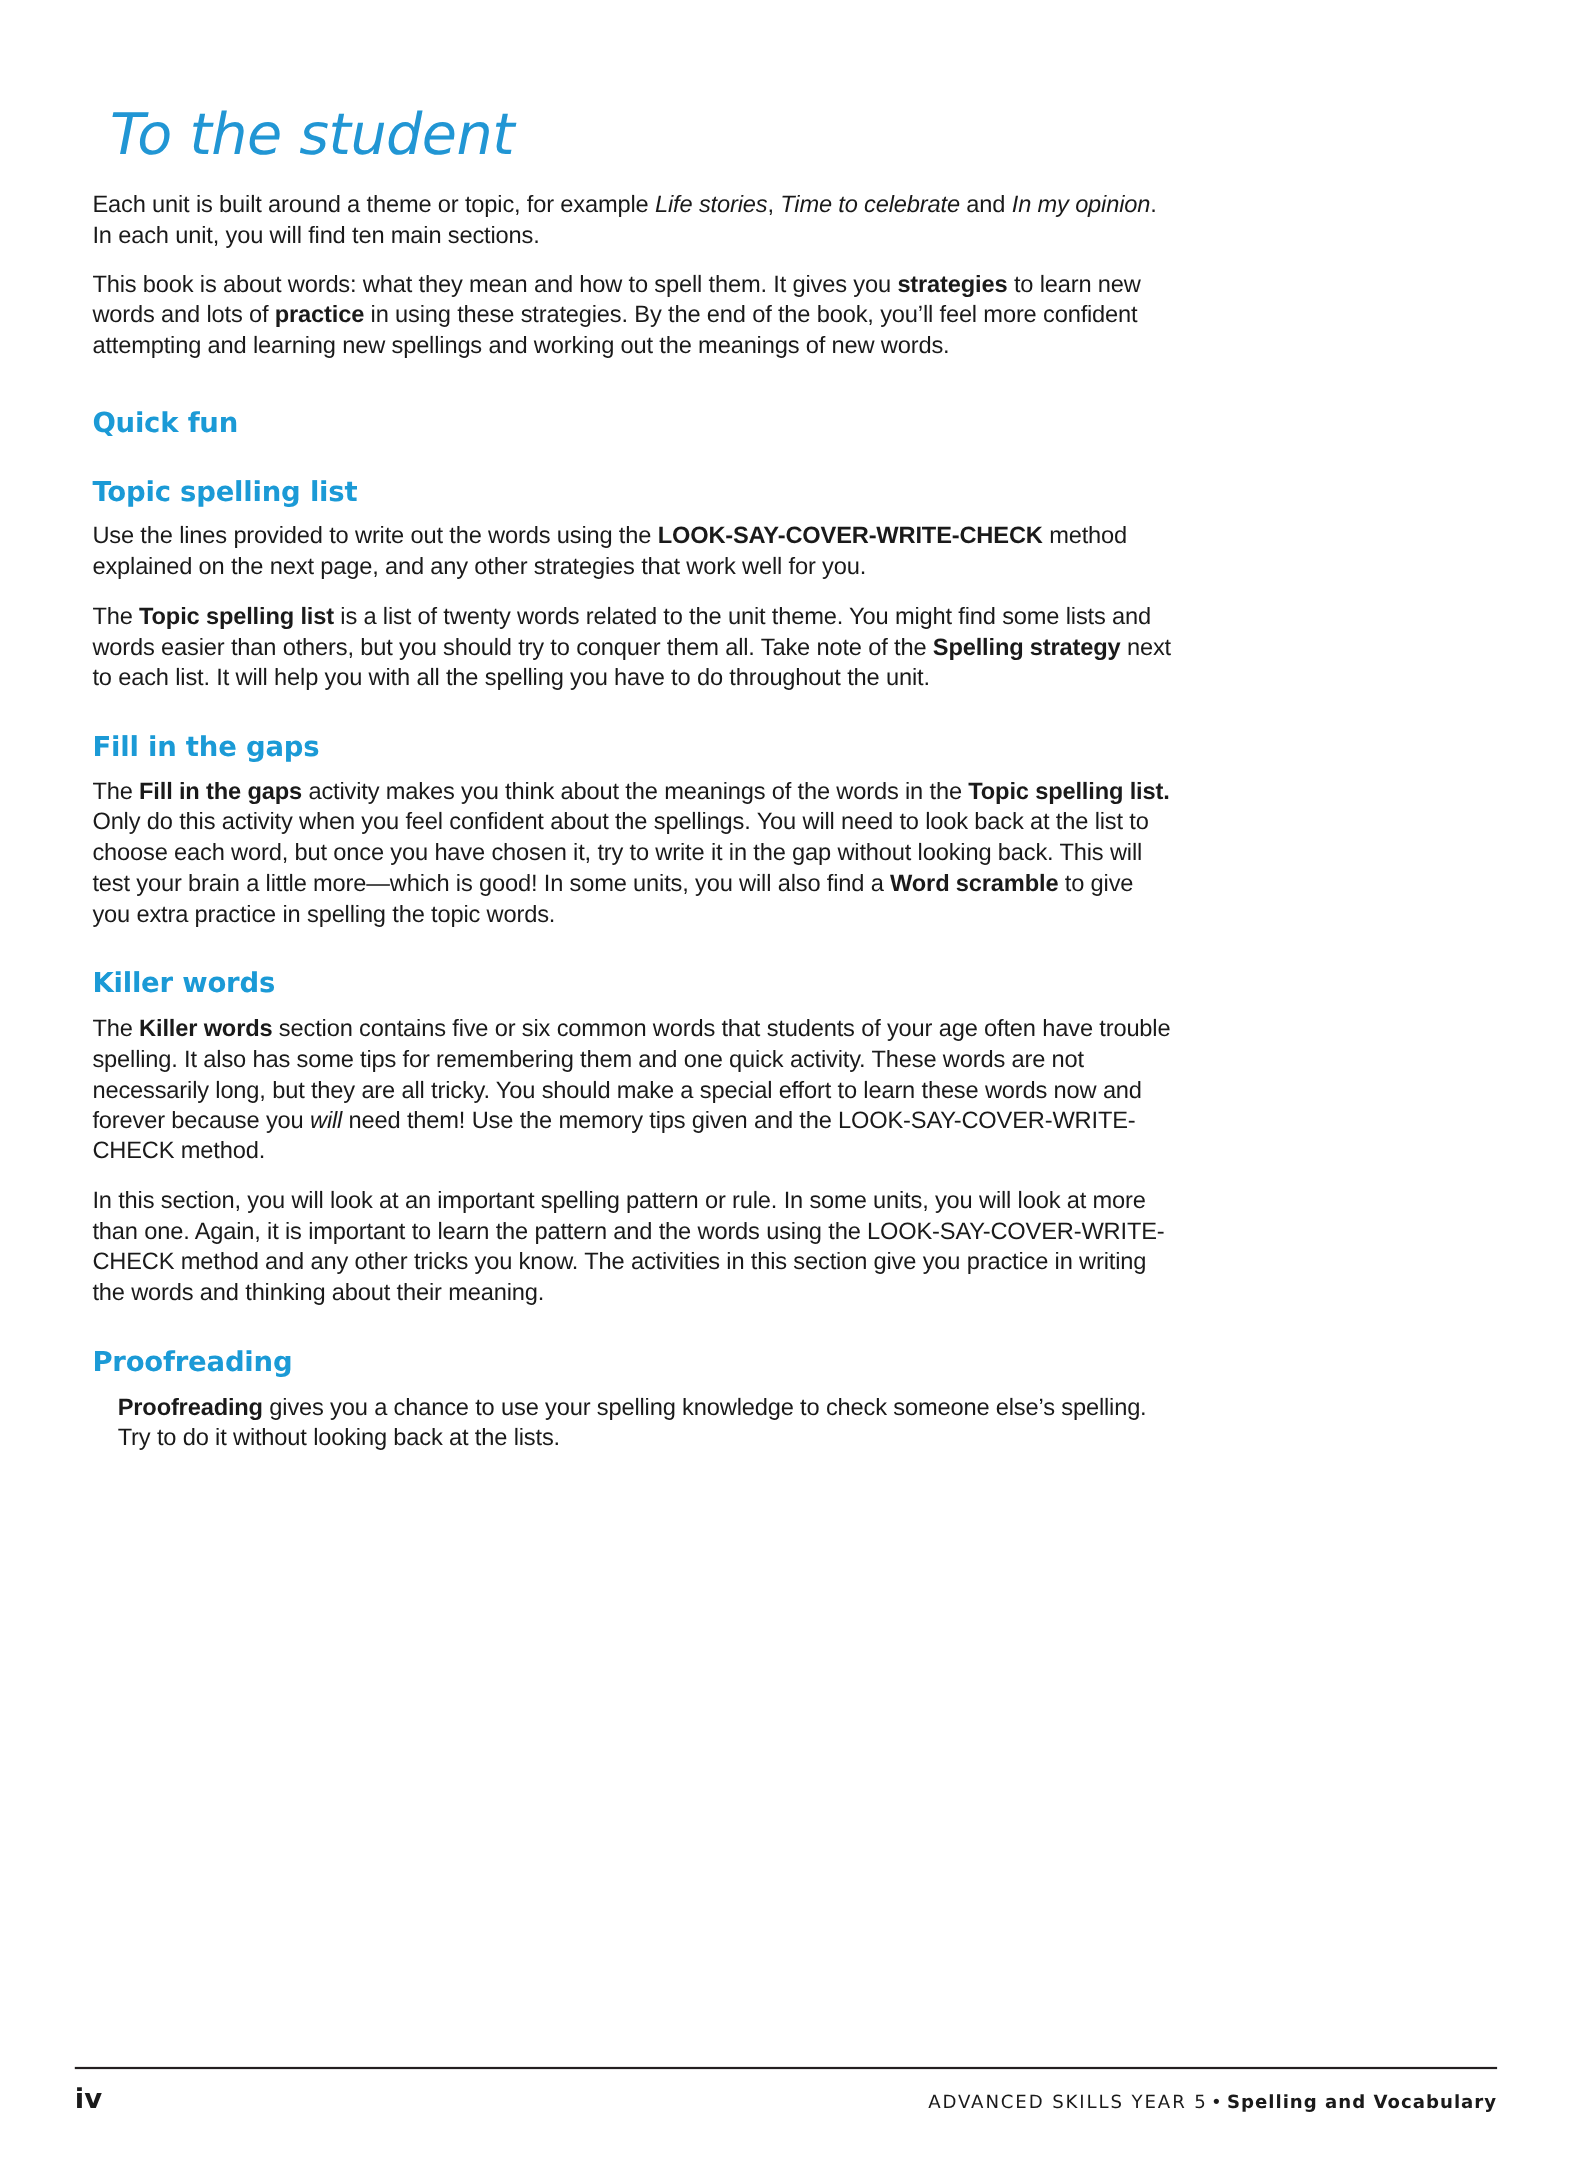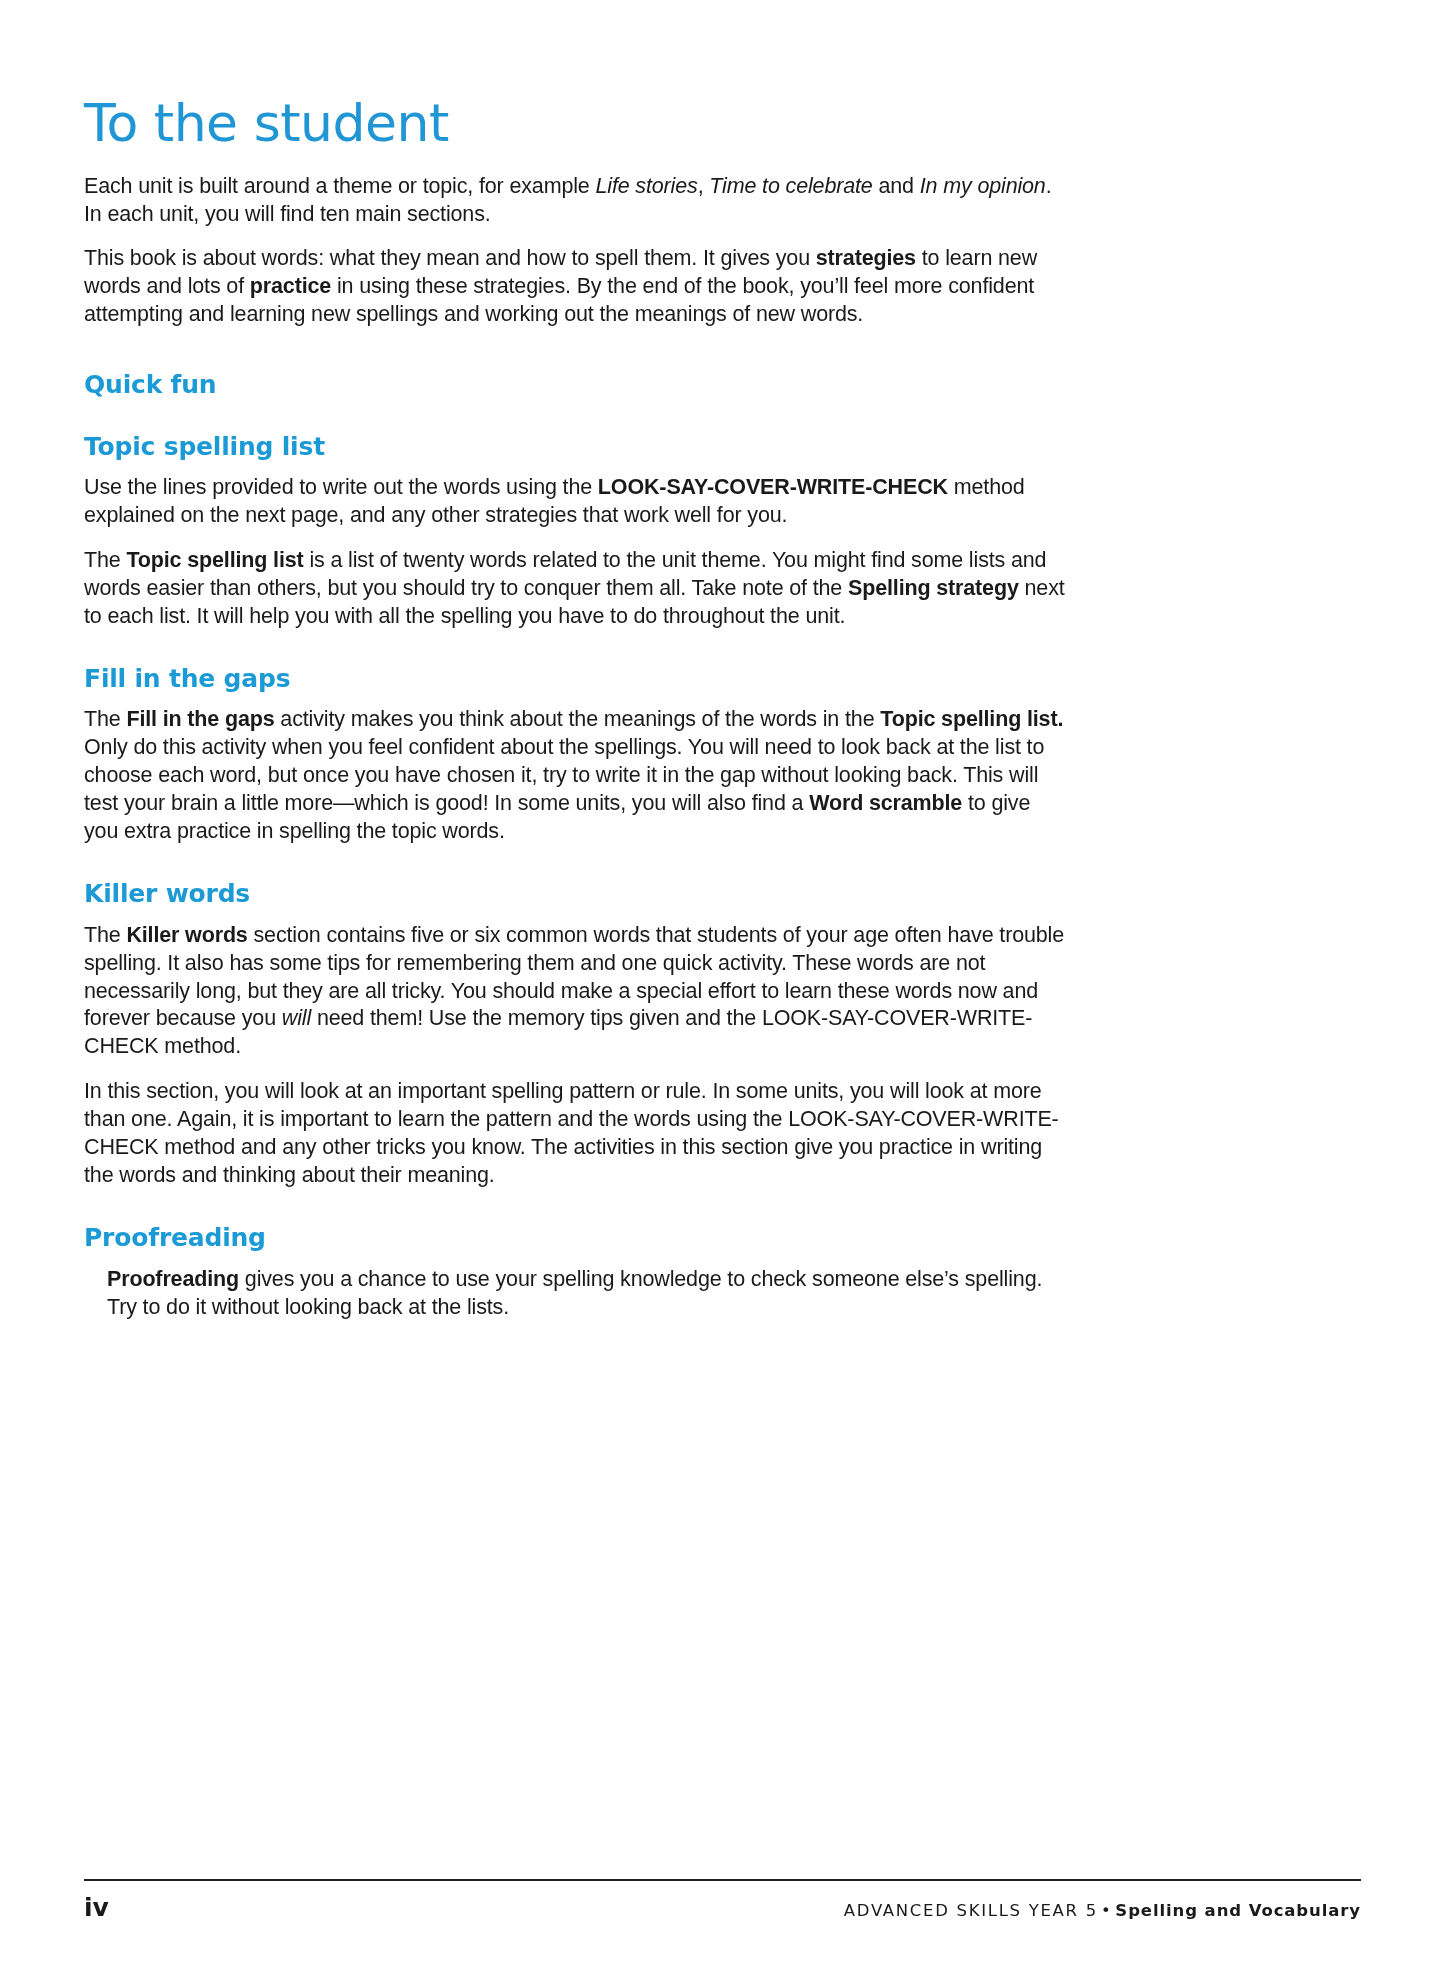--- a/index.html
+++ b/index.html
@@ -26,22 +26,23 @@
     top: 96px;
     width: 984px;
   }
 
   .page-title {
     color: #2196d4;
     font-size: 52px;
     font-weight: 400;
     letter-spacing: -0.5px;
     line-height: 1.05;
-    margin: 0 0 22px 0;
+    margin: 0 0 22px 16px;
     font-family: "DejaVu Sans", sans-serif;
+    font-style: italic;
   }
 
   .section-heading {
     color: #1b9ad6;
     font-size: 25px;
     font-weight: bold;
     line-height: 1.1;
     margin: 34px 0 14px 0;
     letter-spacing: -0.2px;
     font-family: "DejaVu Sans", sans-serif;
@@ -63,21 +64,21 @@
   }
   p.body-text b {
     font-weight: bold;
   }
   p.body-text i {
     font-style: italic;
   }
 
   .footer {
     position: absolute;
-    left: 84px;
+    left: 68px;
     right: 84px;
     bottom: 62px;
   }
   .footer-rule {
     border-top: 2px solid #231f20;
     width: 100%;
     margin-bottom: 12px;
   }
   .footer-row {
     display: flex;

